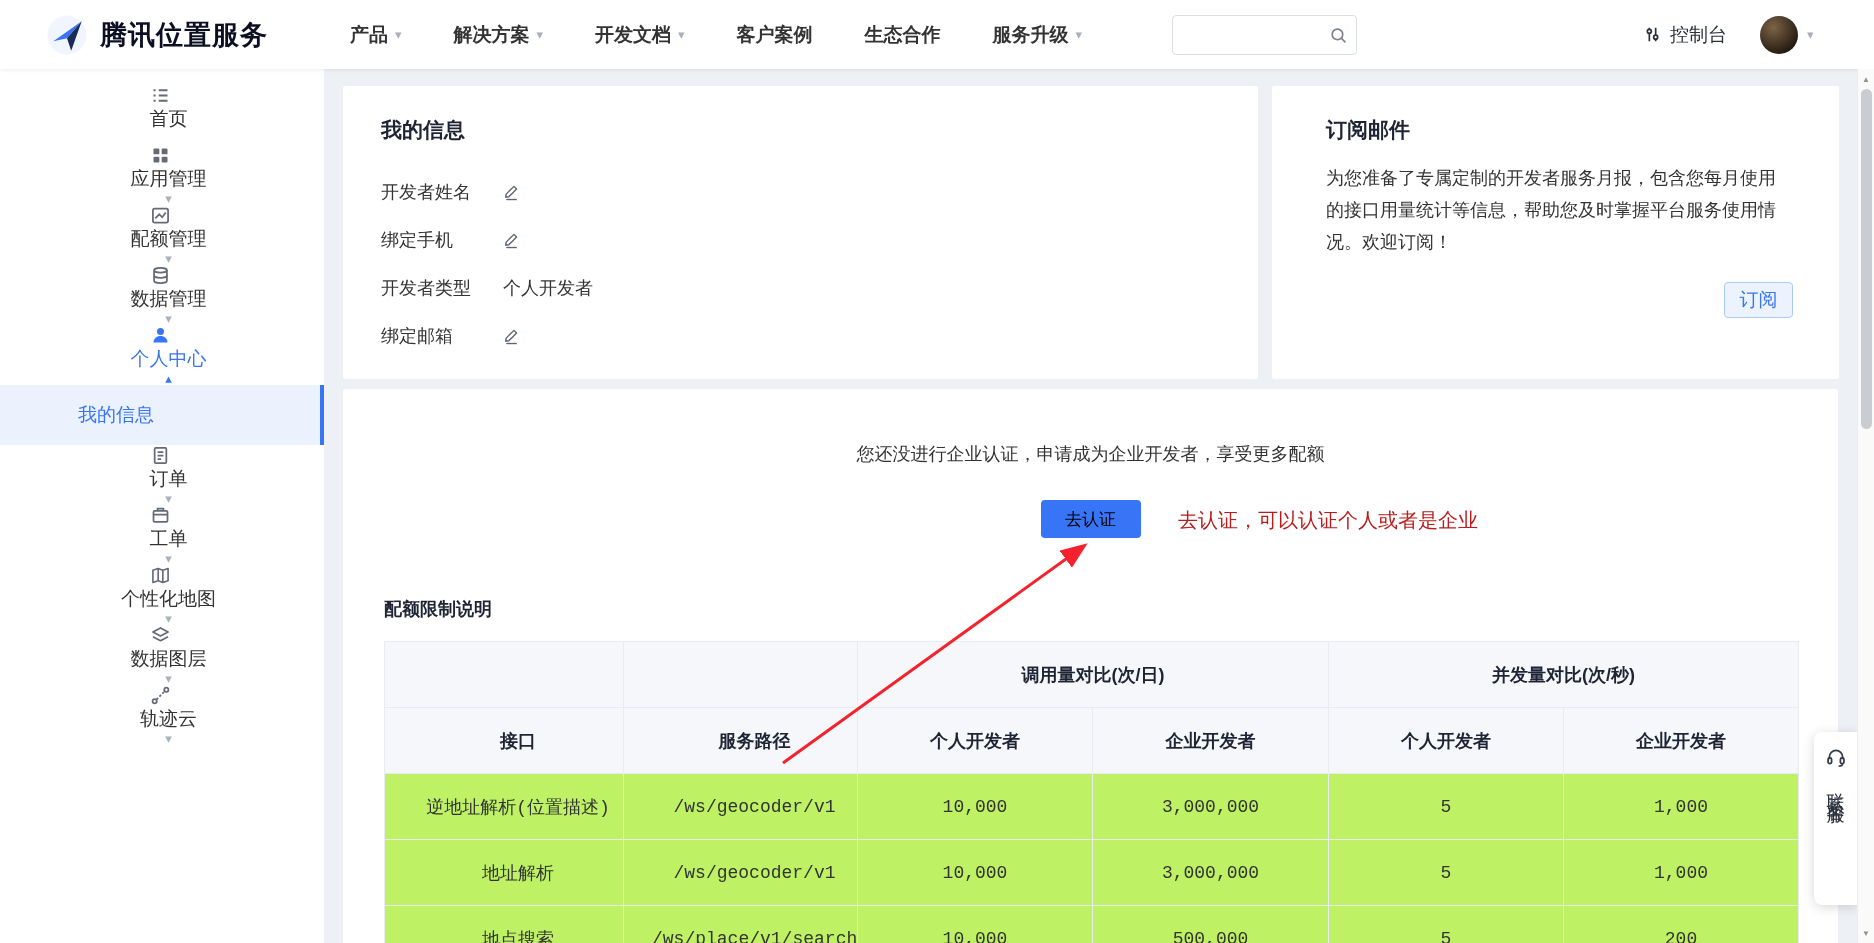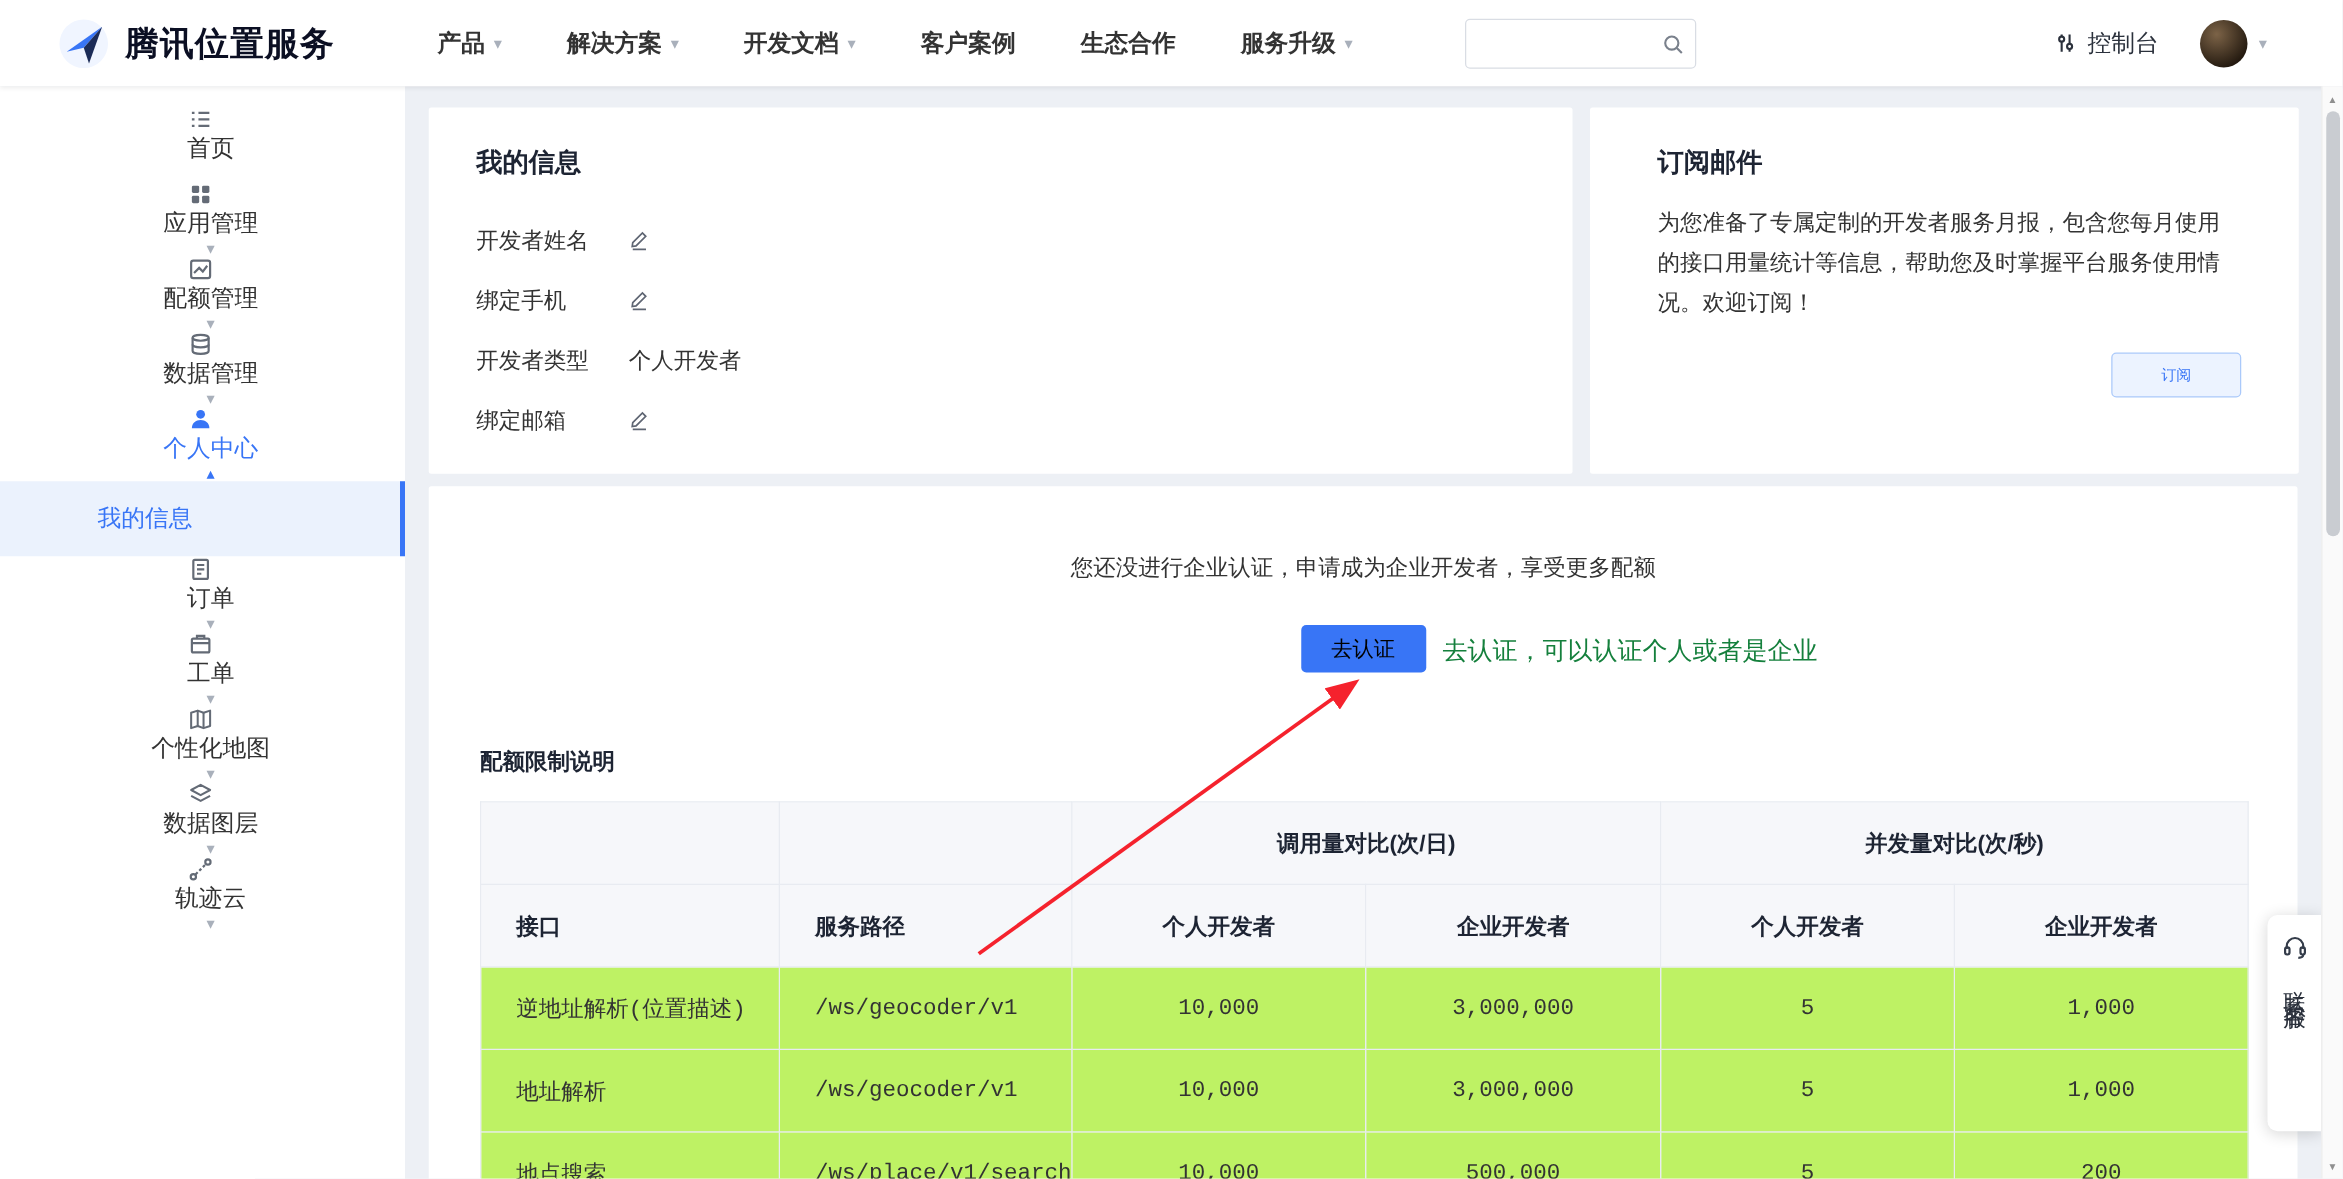--- a/index.html
+++ b/index.html
@@ -67,42 +67,42 @@
   .card-myinfo .card-title { margin-bottom:24px; }
   .field-row { display:flex; align-items:center; height:48px; font-size:18px; }
   .f-label { width:122px; color:#333; }
   .f-value { color:#333; }
   .edit-btn { display:inline-flex; align-items:center; cursor:pointer; }
 
   .card-subscribe { left:948px; top:17px; width:567px; height:293px; padding:30px 54px; }
   .card-subscribe .card-title { margin-bottom:18px; }
   .card-subscribe p { font-size:18px; line-height:32px; color:#333; }
   .btn-subscribe {
-    position:absolute; right:46px; top:196px; width:104px; height:36px;
+    position:absolute; right:46px; top:196px; width:69px; height:36px;
     background:#ecf3ff; color:#3875f6; border:1px solid #aac9fa; border-radius:4px;
-    font-size:12px; cursor:pointer;
+    font-size:19px; cursor:pointer;
   }
 
   .card-cert { left:19px; top:320px; width:1495px; height:940px; }
   .notice { position:absolute; top:53px; left:0; width:100%; text-align:center; font-size:18px; color:#333; }
   .btn-primary {
     position:absolute; top:111px; left:50%; transform:translateX(-50%);
     width:100px; height:38px; background:#3875f6; color:#000000;
     border:none; border-radius:4px; font-size:17px; cursor:pointer;
   }
-  .annotation { position:absolute; left:811px; top:118px; font-size:20px; color:#15803d; white-space:nowrap; }
+  .annotation { position:absolute; left:835px; top:118px; font-size:20px; color:#b91c1c; white-space:nowrap; }
   .quota-title { position:absolute; left:41px; top:208px; font-size:18px; font-weight:bold; color:#1d2433; }
 
   .quota-table {
     position:absolute; left:41px; top:252px; width:1414px;
     border-collapse:collapse; table-layout:fixed; font-size:18px; background:#fff;
   }
   .quota-table th, .quota-table td { border:1px solid #e8ebf1; height:66px; }
   .quota-table thead th { background:#f6f7fa; font-weight:bold; color:#1d2433; text-align:center; }
-  .quota-table th.left, .quota-table td.left { text-align:left; padding-left:28px; }
+  .quota-table th.left, .quota-table td.left { text-align:center; padding-left:28px; }
   .quota-table td { text-align:center; color:#333; background:#bef264;font-family:Liberation Mono, monospace; }
   .orange { color:#e6a23c; }
 
   .arrow-overlay { position:absolute; left:0; top:0; pointer-events:none; z-index:10; }
 
   
   .contact-tab {
     position:absolute; right:17px; top:732px; width:43px; height:173px;
     background:#fff; border-radius:8px 0 0 8px; box-shadow:0 2px 12px rgba(0,0,0,.16);
     display:flex; flex-direction:column; align-items:center; padding-top:14px; gap:10px;

